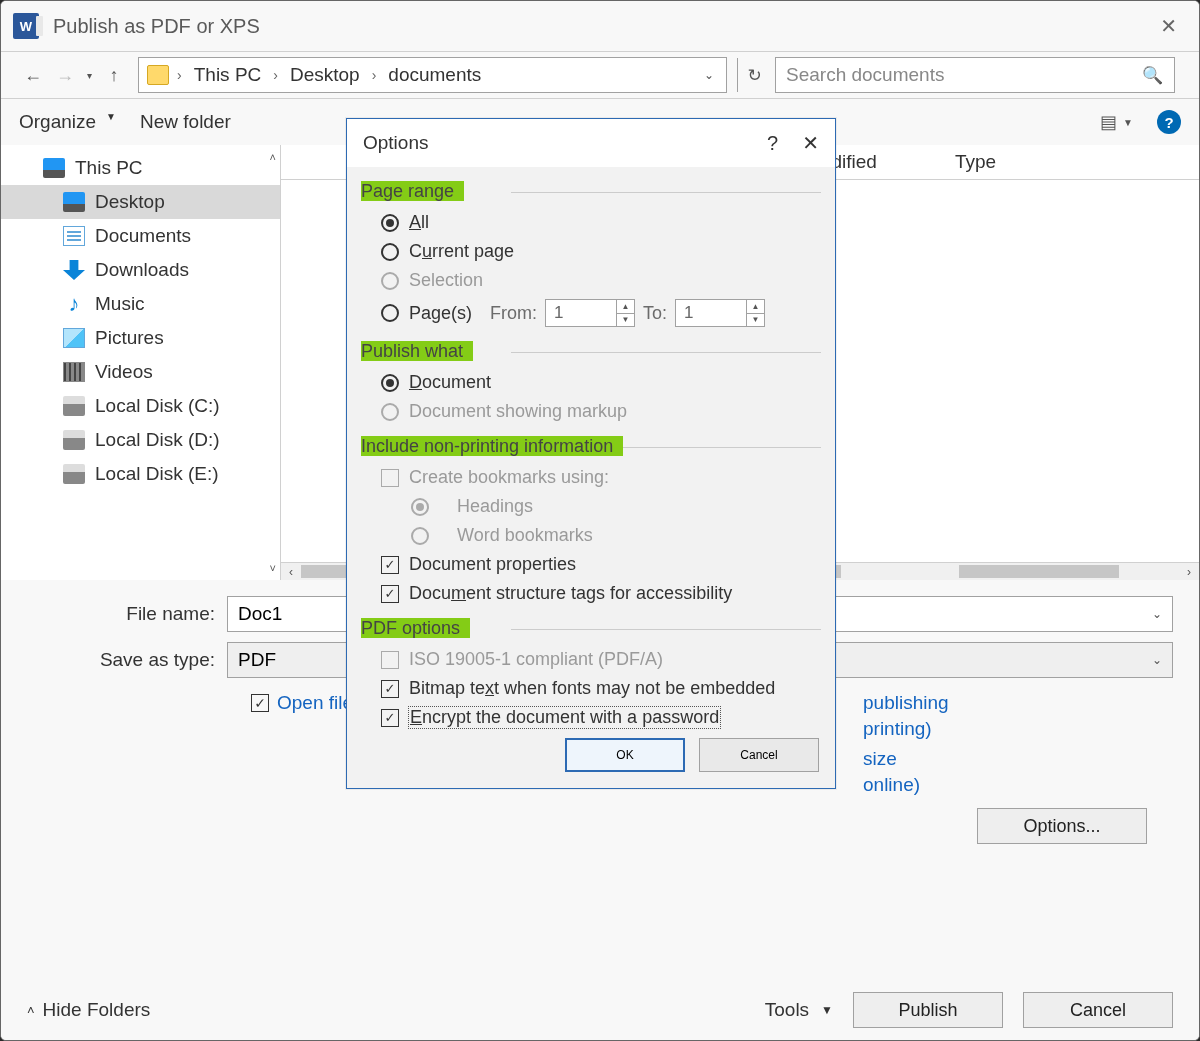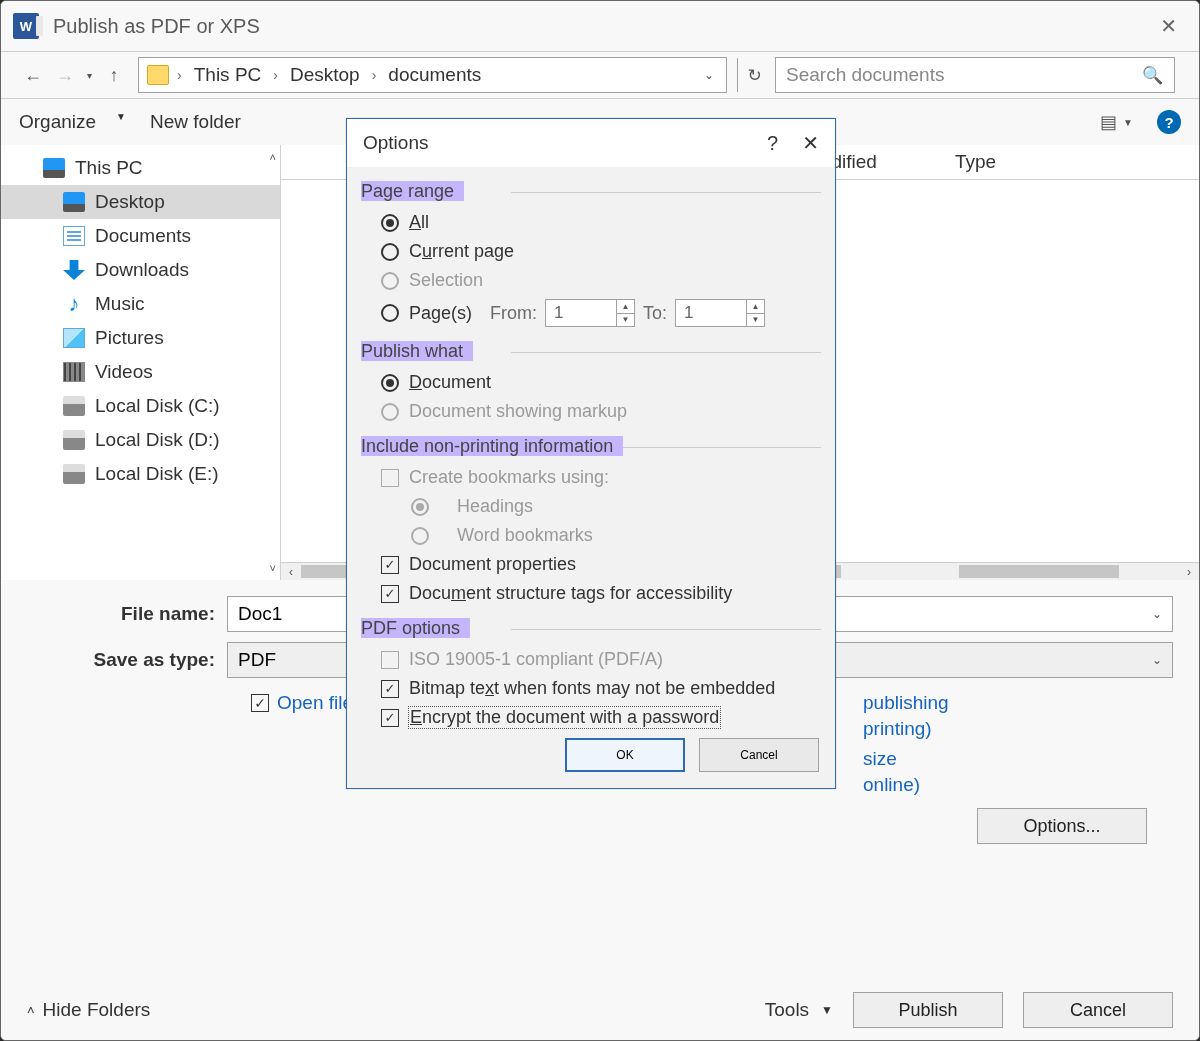--- a/index.html
+++ b/index.html
@@ -35,21 +35,21 @@
   .addr-folder{width:22px;height:20px;background:#ffd96b;border:1px solid #d6a823;border-radius:2px;}
   .crumb{font-size:19px;color:#333;padding:2px 4px;}
   .crumb-sep{font-size:14px;color:#666;}
   .addr-right{margin-left:auto;display:flex;align-items:center;gap:2px;}
   .addr-drop{font-size:12px;color:#555;padding:4px;}
   .addr-refresh{width:34px;height:34px;border-left:1px solid var(--border);display:flex;align-items:center;justify-content:center;font-size:17px;color:#555;}
   .search{width:400px;height:36px;border:1px solid var(--border);background:#fff;display:flex;align-items:center;padding:0 10px;font-size:19px;color:#888;margin-right:6px;}
   .search-icon{margin-left:auto;font-size:17px;color:#555;}
   
   .toolbar{height:46px;display:flex;align-items:center;padding:0 18px;gap:24px;background:var(--bg-toolbar);}
-  .tool-btn{font-size:19px;color:#333;display:flex;gap:20px;}
+  .tool-btn{font-size:19px;color:#333;display:flex;gap:10px;}
   .tool-drop{font-size:10px;}
   .tool-spacer{flex:1;}
   .view-btn{font-size:18px;color:#555;display:flex;align-items:center;gap:6px;}
   .help-btn{width:24px;height:24px;border-radius:50%;background:#0069b3;color:#fff;display:flex;align-items:center;justify-content:center;font-weight:bold;font-size:15px;}
   
   .body{display:flex;height:435px;}
   .sidebar{width:280px;background:#fff;border-right:1px solid var(--border-light);position:relative;padding-top:6px;}
   .tree-scroll-up,.tree-scroll-dn{position:absolute;right:4px;font-size:11px;color:#555;}
   .tree-scroll-up{top:6px;}
   .tree-scroll-dn{bottom:6px;}
@@ -75,21 +75,21 @@
   .col-type{flex:1;}
   .empty-msg{padding:24px 0;text-align:center;font-size:19px;color:#333;}
   .main-scroll{position:absolute;left:0;right:0;bottom:0;height:18px;background:#f0f0f0;border-top:1px solid var(--border-light);display:flex;}
   .main-scroll-arrow{width:20px;display:flex;align-items:center;justify-content:center;font-size:12px;color:#555;}
   .main-scroll-track{flex:1;position:relative;}
   .main-scroll-thumb{position:absolute;left:0;top:2px;bottom:2px;width:540px;background:#c6c6c6;}
   .main-scroll-thumb2{position:absolute;right:60px;top:2px;bottom:2px;width:160px;background:#c6c6c6;}
   
   .form-area{padding:16px 26px;background:var(--bg-toolbar);}
   .form-row{display:flex;align-items:center;margin-bottom:10px;}
-  .form-label{width:200px;text-align:right;font-size:19px;color:#333;padding-right:12px;font-weight:bold;}
+  .form-label{width:200px;text-align:right;font-size:19px;color:#333;padding-right:12px;}
   .form-input{flex:1;height:36px;border:1px solid var(--border);background:#fff;padding:0 10px;font-size:19px;display:flex;align-items:center;}
   .form-input.combo{background:#efefef;}
   .form-input .drop{margin-left:auto;font-size:12px;color:#555;}
   .open-row{display:flex;align-items:flex-start;gap:8px;margin-top:14px;padding-left:224px;}
   .chk{width:18px;height:18px;border:1px solid #333;display:inline-flex;align-items:center;justify-content:center;font-size:14px;color:#333;flex-shrink:0;margin-top:2px;}
   .open-label{font-size:19px;color:var(--link);}
   .optimize{margin-left:auto;font-size:19px;color:var(--link);text-align:left;width:310px;}
   .optimize div{margin-bottom:4px;}
   .options-btn-wrap{display:flex;justify-content:flex-end;padding-right:26px;margin-top:8px;}
   .btn{min-width:150px;height:36px;border:1px solid var(--border);background:#eee;font-size:18px;color:#222;display:inline-flex;align-items:center;justify-content:center;}
@@ -102,21 +102,21 @@
   
   .overlay{position:absolute;left:345px;top:117px;width:490px;background:var(--bg-dialog);border:1px solid #2d6ab3;box-shadow:0 0 0 1px rgba(0,0,0,.05);z-index:10;}
   .dlg-title{height:48px;display:flex;align-items:center;padding:0 16px;font-size:19px;color:#333;background:#fff;}
   .dlg-title-spacer{flex:1;}
   .dlg-help{font-size:20px;color:#333;margin-right:24px;}
   .dlg-close{font-size:20px;color:#333;}
   .dlg-body{padding:4px 14px 14px 14px;background:#f2f2f2;}
   .group-label{font-size:18px;color:#444;margin:10px 0 6px 0;position:relative;}
   .group-label:after{content:"";position:absolute;left:calc(100% - 310px);right:0;top:50%;border-top:1px solid #ccc;}
   .group-label.long:after{left:calc(100% - 200px);}
-  .group-label span{background:#c4b5fd;padding-right:10px;position:relative;z-index:1;}
+  .group-label span{background:#84cc16;padding-right:10px;position:relative;z-index:1;}
   .opt-row{display:flex;align-items:center;gap:10px;padding:4px 0 4px 20px;font-size:18px;color:#333;}
   .opt-row.dis{color:var(--text-disabled);}
   .opt-row.indent{padding-left:50px;gap:28px;}
   .radio{width:18px;height:18px;border:2px solid #333;border-radius:50%;display:inline-flex;align-items:center;justify-content:center;flex-shrink:0;}
   .radio.on:before{content:"";width:8px;height:8px;background:#333;border-radius:50%;}
   .radio.dis{border-color:#aaa;}
   .radio.dis.on:before{background:#aaa;}
   .u{text-decoration:underline;}
   .page-inputs{display:flex;align-items:center;gap:8px;margin-left:8px;}
   .pg-label{color:var(--text-gray);font-size:18px;}

